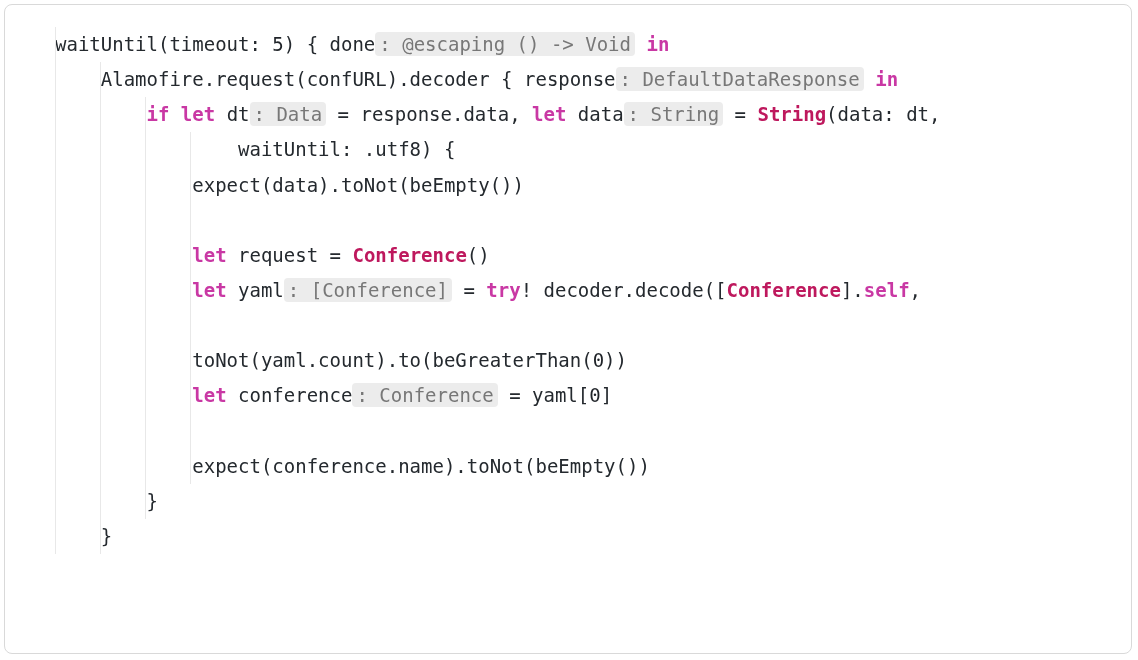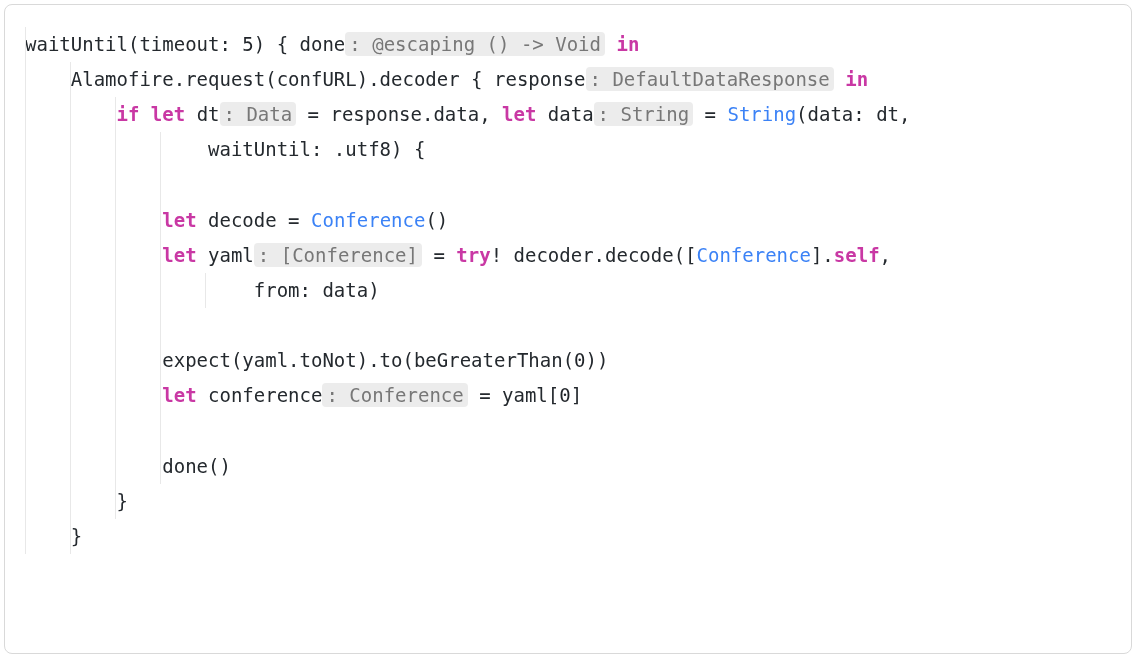--- a/index.html
+++ b/index.html
@@ -21,29 +21,30 @@
     padding: 22px 20px 22px 20px;
     width: 1128px;
     height: 650px;
     overflow: hidden;
     color: #24292e;
   }
   .code-line {
     white-space: pre;
     display: block;
     position: relative;
+    margin-left: 30px;
   }
   .indent-guide {
     position: absolute;
     top: 0;
     bottom: 0;
     border-left: 1px solid #e8e8e8;
   }
   .kw { color: #c938a4; font-weight: 600; }
-  .type { color: #3b82f6; }
+  .type { color: #be185d; font-weight: bold; }
   .num { color: #1f2328; }
   .hint {
     background: #ececec;
     border-radius: 4px;
     color: #777777;
     padding: 1px 4px;
   }
 </style>
 </head>
 <body>
@@ -51,38 +52,38 @@
 <div class="code-frame">
 
 <div class="code-line"><span class="indent-guide" style="left:0px"></span><span>waitUntil(timeout: </span><span class="num">5</span><span>) { done</span><span class="hint">: @escaping () -&gt; Void</span><span> </span><span class="kw">in</span></div>
 
 <div class="code-line"><span class="indent-guide" style="left:0px"></span><span class="indent-guide" style="left:45px"></span><span>    Alamofire.request(confURL).decoder { response</span><span class="hint">: DefaultDataResponse</span><span> </span><span class="kw">in</span></div>
 
 <div class="code-line"><span class="indent-guide" style="left:0px"></span><span class="indent-guide" style="left:45px"></span><span class="indent-guide" style="left:90px"></span><span>        </span><span class="kw">if</span><span> </span><span class="kw">let</span><span> dt</span><span class="hint">: Data</span><span> = response.data, </span><span class="kw">let</span><span> data</span><span class="hint">: String</span><span> = </span><span class="type">String</span><span>(data: dt,</span></div>
 
 <div class="code-line"><span class="indent-guide" style="left:0px"></span><span class="indent-guide" style="left:45px"></span><span class="indent-guide" style="left:90px"></span><span class="indent-guide" style="left:135px"></span><span>                waitUntil: .utf8) {</span></div>
 
+<div class="code-line"><span class="indent-guide" style="left:0px"></span><span class="indent-guide" style="left:45px"></span><span class="indent-guide" style="left:90px"></span><span class="indent-guide" style="left:135px"></span><span>            expect(data).toNot(beEmpty())</span></div>
 
 <div class="code-line"><span class="indent-guide" style="left:0px"></span><span class="indent-guide" style="left:45px"></span><span class="indent-guide" style="left:90px"></span><span class="indent-guide" style="left:135px"></span><span></span>&nbsp;</div>
 
-<div class="code-line"><span class="indent-guide" style="left:0px"></span><span class="indent-guide" style="left:45px"></span><span class="indent-guide" style="left:90px"></span><span class="indent-guide" style="left:135px"></span><span>            </span><span class="kw">let</span><span> decode = </span><span class="type">Conference</span><span>()</span></div>
+<div class="code-line"><span class="indent-guide" style="left:0px"></span><span class="indent-guide" style="left:45px"></span><span class="indent-guide" style="left:90px"></span><span class="indent-guide" style="left:135px"></span><span>            </span><span class="kw">let</span><span> request = </span><span class="type">Conference</span><span>()</span></div>
 
 <div class="code-line"><span class="indent-guide" style="left:0px"></span><span class="indent-guide" style="left:45px"></span><span class="indent-guide" style="left:90px"></span><span class="indent-guide" style="left:135px"></span><span>            </span><span class="kw">let</span><span> yaml</span><span class="hint">: [Conference]</span><span> = </span><span class="kw">try</span><span>! decoder.decode([</span><span class="type">Conference</span><span>].</span><span class="kw">self</span><span>,</span></div>
 
-<div class="code-line"><span class="indent-guide" style="left:0px"></span><span class="indent-guide" style="left:45px"></span><span class="indent-guide" style="left:90px"></span><span class="indent-guide" style="left:135px"></span><span class="indent-guide" style="left:180px"></span><span>                    from: data)</span></div>
 
 <div class="code-line"><span class="indent-guide" style="left:0px"></span><span class="indent-guide" style="left:45px"></span><span class="indent-guide" style="left:90px"></span><span class="indent-guide" style="left:135px"></span><span></span>&nbsp;</div>
 
-<div class="code-line"><span class="indent-guide" style="left:0px"></span><span class="indent-guide" style="left:45px"></span><span class="indent-guide" style="left:90px"></span><span class="indent-guide" style="left:135px"></span><span>            expect(yaml.toNot).to(beGreaterThan(</span><span class="num">0</span><span>))</span></div>
+<div class="code-line"><span class="indent-guide" style="left:0px"></span><span class="indent-guide" style="left:45px"></span><span class="indent-guide" style="left:90px"></span><span class="indent-guide" style="left:135px"></span><span>            toNot(yaml.count).to(beGreaterThan(</span><span class="num">0</span><span>))</span></div>
 
 <div class="code-line"><span class="indent-guide" style="left:0px"></span><span class="indent-guide" style="left:45px"></span><span class="indent-guide" style="left:90px"></span><span class="indent-guide" style="left:135px"></span><span>            </span><span class="kw">let</span><span> conference</span><span class="hint">: Conference</span><span> = yaml[</span><span class="num">0</span><span>]</span></div>
 
 <div class="code-line"><span class="indent-guide" style="left:0px"></span><span class="indent-guide" style="left:45px"></span><span class="indent-guide" style="left:90px"></span><span class="indent-guide" style="left:135px"></span><span></span>&nbsp;</div>
 
+<div class="code-line"><span class="indent-guide" style="left:0px"></span><span class="indent-guide" style="left:45px"></span><span class="indent-guide" style="left:90px"></span><span class="indent-guide" style="left:135px"></span><span>            expect(conference.name).toNot(beEmpty())</span></div>
+
 <div class="code-line"><span class="indent-guide" style="left:0px"></span><span class="indent-guide" style="left:45px"></span><span class="indent-guide" style="left:90px"></span><span class="indent-guide" style="left:135px"></span></div>
-
-<div class="code-line"><span class="indent-guide" style="left:0px"></span><span class="indent-guide" style="left:45px"></span><span class="indent-guide" style="left:90px"></span><span class="indent-guide" style="left:135px"></span><span>            done()</span></div>
 
 <div class="code-line"><span class="indent-guide" style="left:0px"></span><span class="indent-guide" style="left:45px"></span><span class="indent-guide" style="left:90px"></span><span>        }</span></div>
 
 <div class="code-line"><span class="indent-guide" style="left:0px"></span><span class="indent-guide" style="left:45px"></span><span>    }</span></div>
 
 </div>
 
 </body></html>

